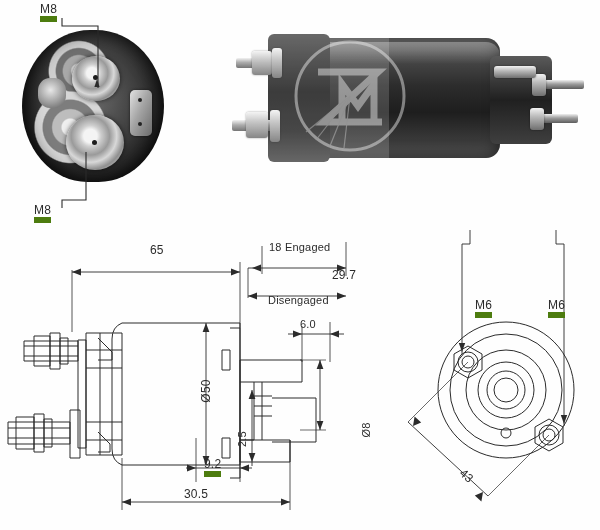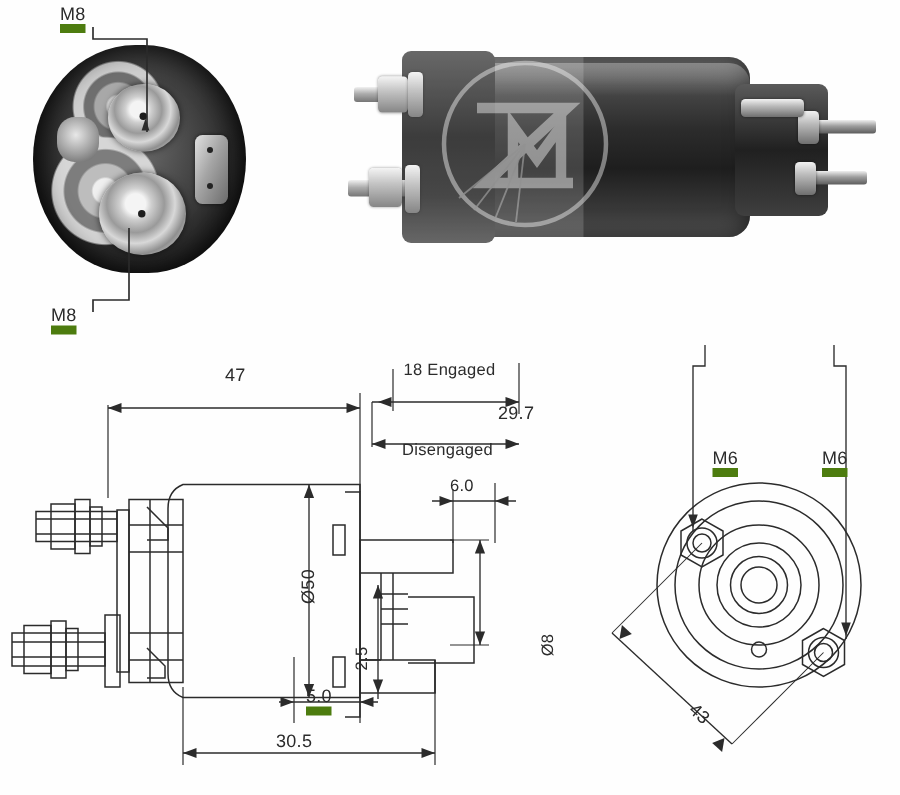--- a/index.html
+++ b/index.html
@@ -229,37 +229,37 @@
       <path d="M564 224 l-3.2 -9 h6.4 z" fill="#2b2b2b" stroke="none"></path>
 
       <path d="M468 162 L408 222" stroke-width=".7"></path>
       <path d="M549 235 L488 296" stroke-width=".7"></path>
       <path d="M408 222 L488 296" stroke-width=".9"></path>
       <path d="M413 226 l1.6 -9.4 l6.6 6 z" fill="#2b2b2b" stroke="none"></path>
       <path d="M483 292 l-1.6 9.4 l-6.6 -6 z" fill="#2b2b2b" stroke="none"></path>
     </g>
   </svg>
 
-  <div class="lbl" style="left:150px;top:243px;font-size:12px;">47</div>
+  <div class="lbl" style="left:150px;top:243px;font-size:12px;">65</div>
 
   <div class="lbl" style="left:269px;top:241px;font-size:11px;text-align:right;">18 Engaged</div>
 
   <div class="lbl" style="left:288px;top:268px;font-size:12px;margin-left:44px;">29.7</div>
 
   <div class="lbl" style="left:268px;top:294px;font-size:11px;text-align:right;">Disengaged</div>
 
   <div class="lbl" style="left:300px;top:318px;font-size:11px;">6.0</div>
 
   <div class="lbl vert" style="left:194px;top:384px;font-size:12px;">Ø50</div>
 
   <div class="lbl vert" style="left:234px;top:433px;font-size:11px;">2.5</div>
 
   <div class="lbl vert" style="left:358px;top:424px;font-size:11px;">Ø8</div>
 
-  <div class="lbl u" style="left:204px;top:457px;font-size:12px;">5.0</div>
+  <div class="lbl u" style="left:204px;top:457px;font-size:12px;">9.2</div>
 
   <div class="lbl" style="left:184px;top:487px;font-size:12px;">30.5</div>
 
   <div class="lbl u" style="left:475px;top:298px;font-size:12px;">M6</div>
 
   <div class="lbl u" style="left:548px;top:298px;font-size:12px;">M6</div>
 
   <div class="lbl" style="left:466px;top:466px;font-size:12px;transform:rotate(42deg);transform-origin:0 0;">43</div>
 
 </div>

